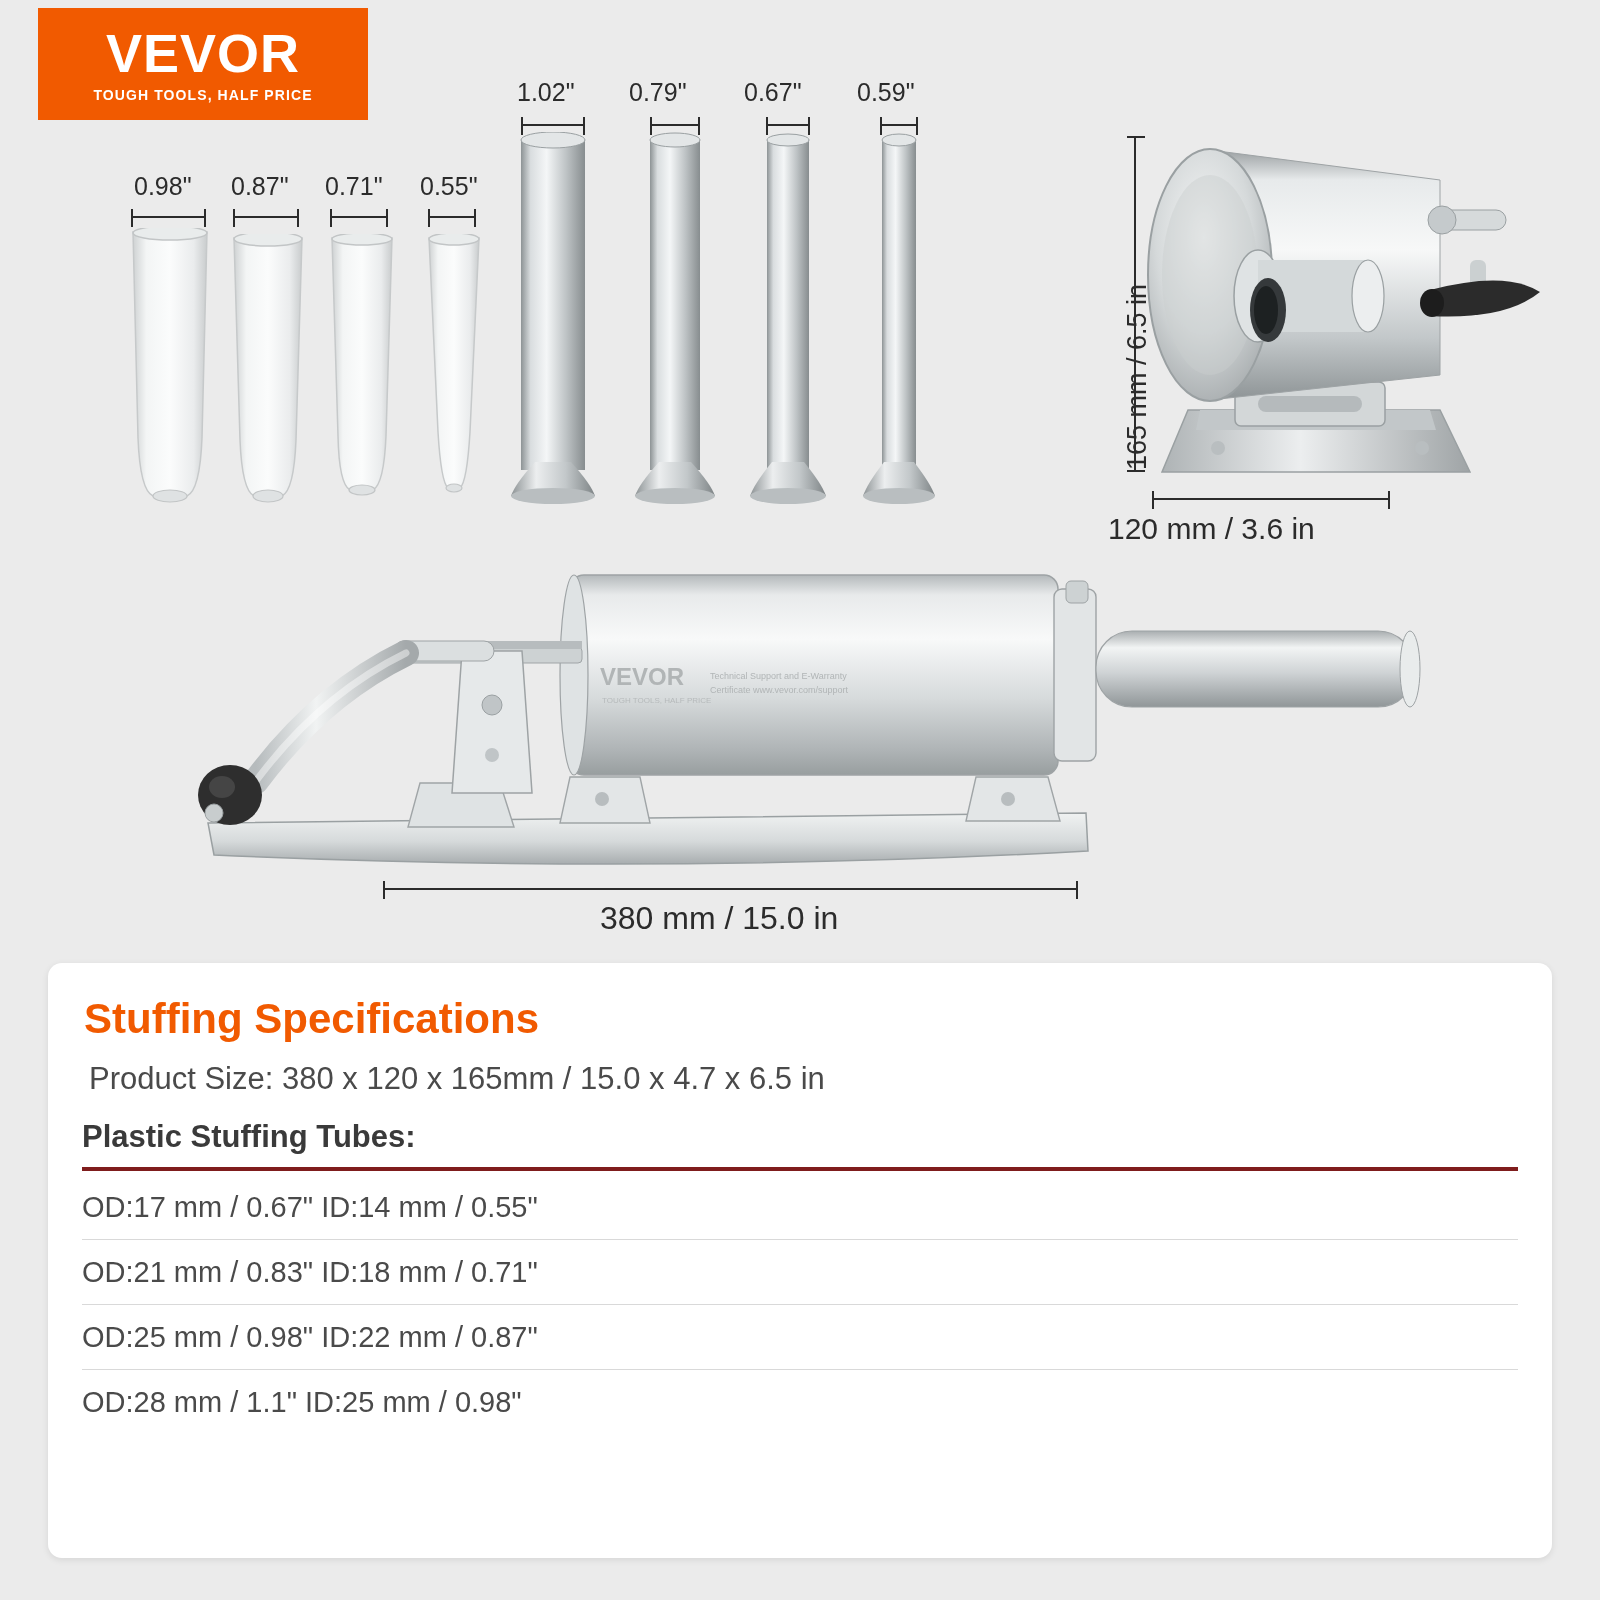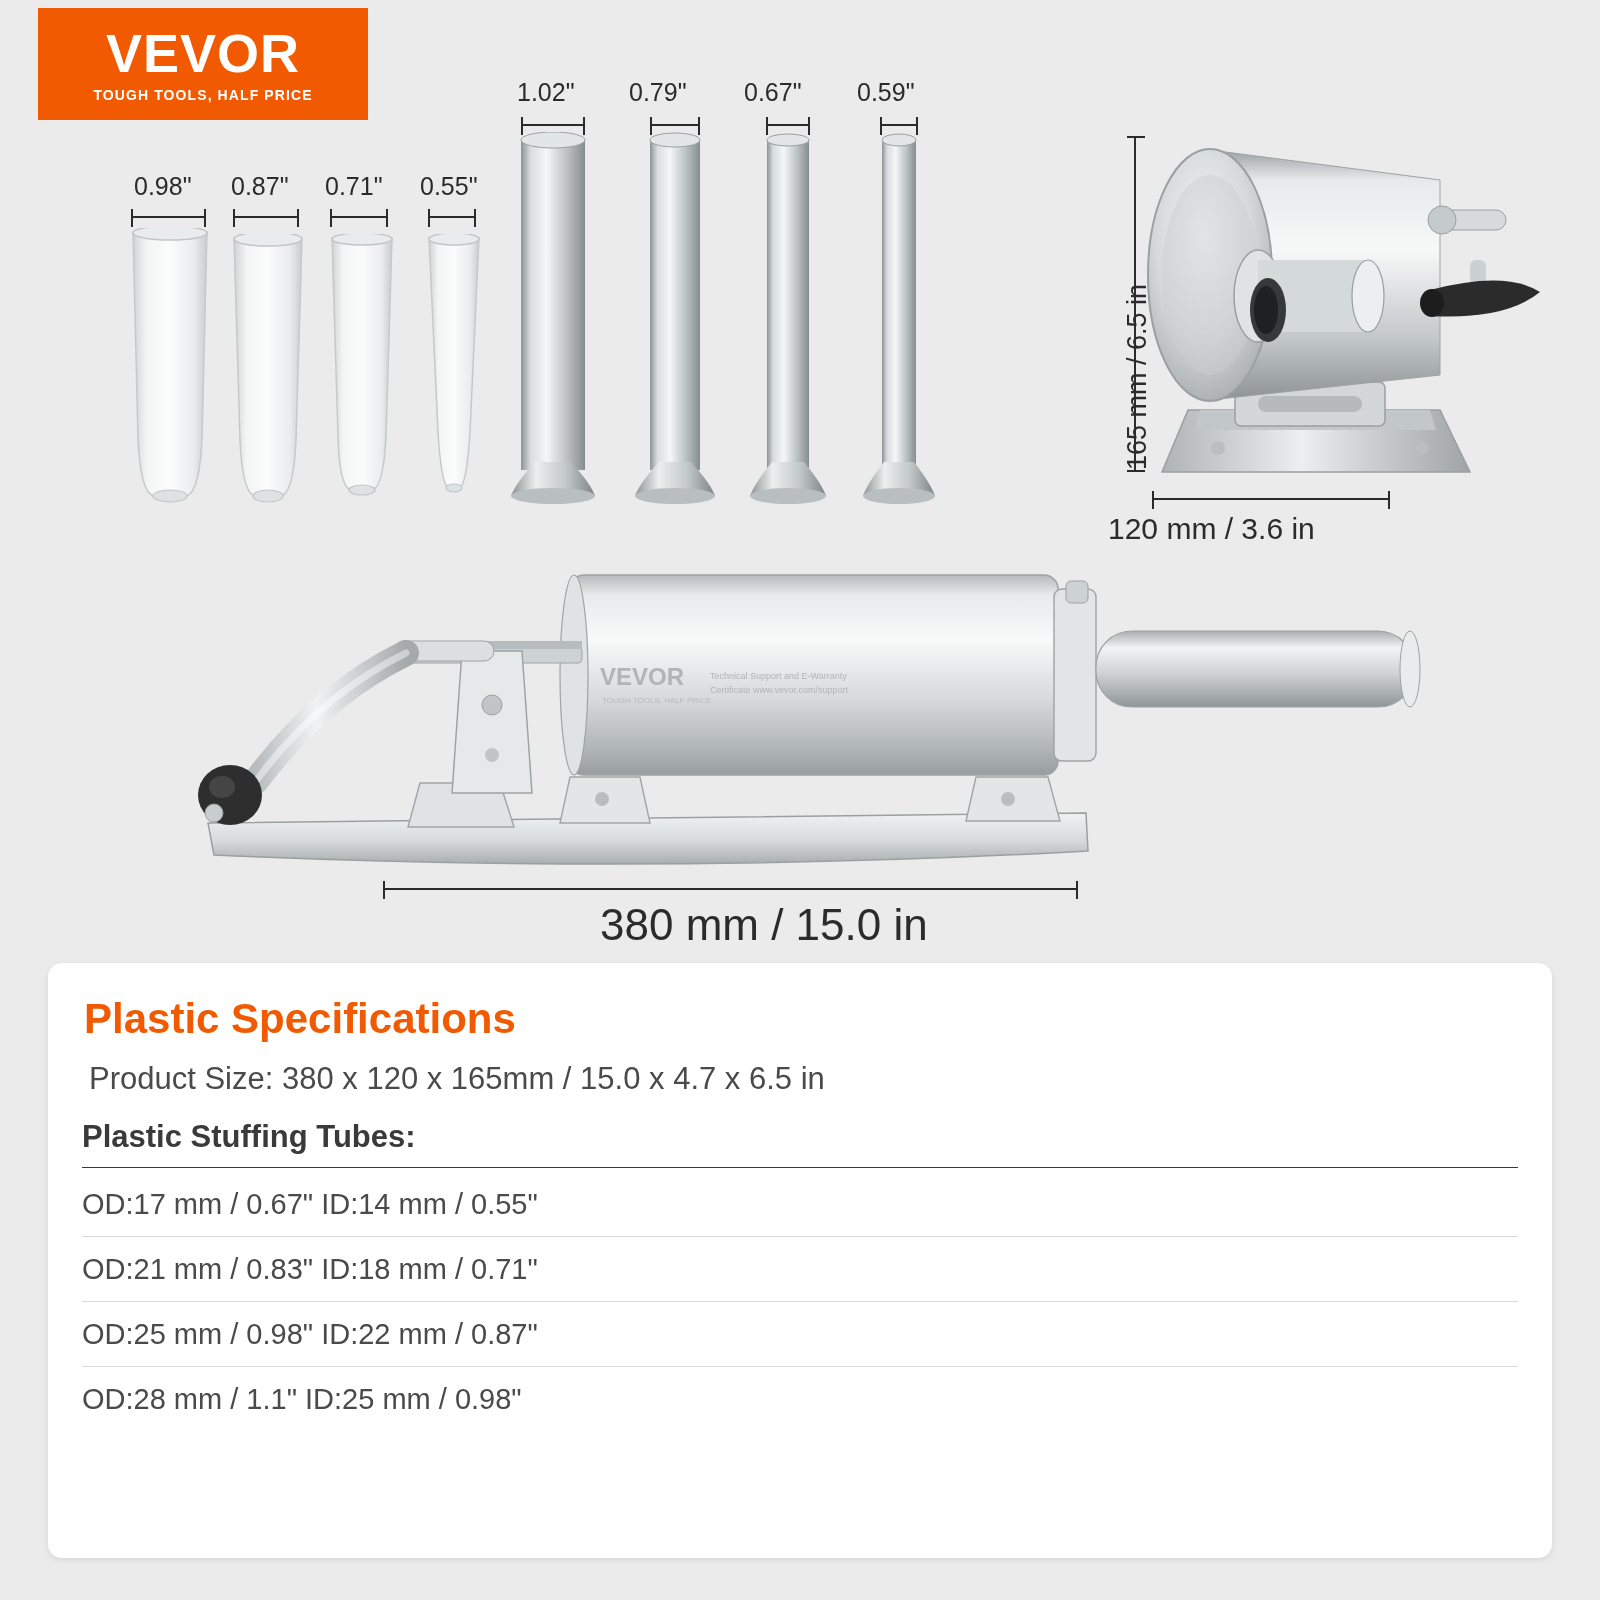--- a/index.html
+++ b/index.html
@@ -95,21 +95,21 @@
     display: flex;
     gap: 60px;
   }
   .spec-col { flex: 1; }
   .spec-col h3 {
     font-size: 31px;
     color: #3a3a3a;
     margin: 0 0 4px 0;
     font-weight: bold;
     padding-bottom: 12px;
-    border-bottom: 1px solid #7f1d1d;
+    border-bottom: 4px solid #7f1d1d;
   }
   .spec-col .row {
     font-size: 29px;
     color: #4a4a4a;
     padding: 16px 0 15px 0;
     border-bottom: 1px solid #d9d9d9;
     white-space: nowrap;
   }
   .spec-col .row:last-child { border-bottom: none; }
 </style>
@@ -410,24 +410,24 @@
   <ellipse cx="52" cy="232" rx="13" ry="11" fill="#555555" opacity="0.6"></ellipse>
   <circle cx="44" cy="258" r="9" fill="#c8cdce" stroke="#9aa0a2" stroke-width="1"></circle>
 
   <text x="430" y="130" font-family="Liberation Sans, sans-serif" font-size="24" font-weight="bold" fill="#b1b5b6">VEVOR</text>
   <text x="432" y="148" font-family="Liberation Sans, sans-serif" font-size="8" fill="#b6babb">TOUGH TOOLS, HALF PRICE</text>
   <text x="540" y="124" font-family="Liberation Sans, sans-serif" font-size="9" fill="#b1b5b6">Technical Support and E-Warranty</text>
   <text x="540" y="138" font-family="Liberation Sans, sans-serif" font-size="9" fill="#b1b5b6">Certificate  www.vevor.com/support</text>
 </svg>
 
 <div class="dim-line-h" style="left:383px; top:888px; width:695px;"></div>
-<div class="dim-label" style="left:600px; top:900px; font-size:44px;">380 mm / 15.0 in</div>
+<div class="dim-label" style="left:600px; top:900px; font-size:32px;">380 mm / 15.0 in</div>
 
 <div class="spec-card">
-  <div class="spec-title">Plastic Specifications</div>
+  <div class="spec-title">Stuffing Specifications</div>
   <div class="spec-size">Product Size: 380 x 120 x 165mm / 15.0 x 4.7 x 6.5 in</div>
 
   <div class="spec-cols">
     <div class="spec-col">
       <h3>Plastic Stuffing Tubes:</h3>
       <div class="row">OD:17 mm / 0.67" ID:14 mm /  0.55"</div>
       <div class="row">OD:21 mm / 0.83" ID:18 mm / 0.71"</div>
       <div class="row">OD:25 mm / 0.98" ID:22 mm / 0.87"</div>
       <div class="row">OD:28 mm / 1.1" ID:25 mm / 0.98"</div>
     </div>

